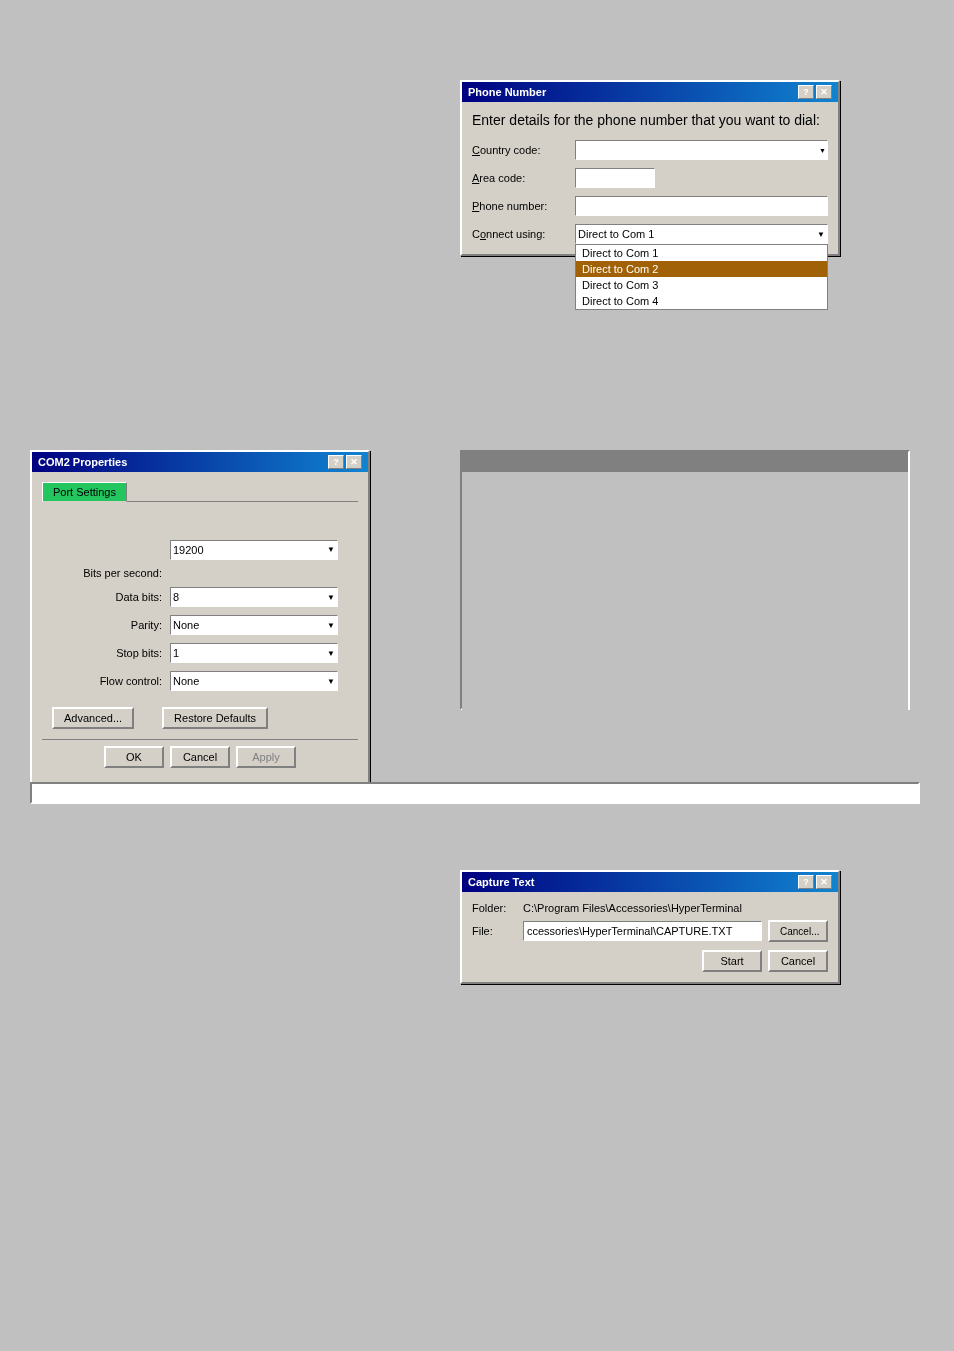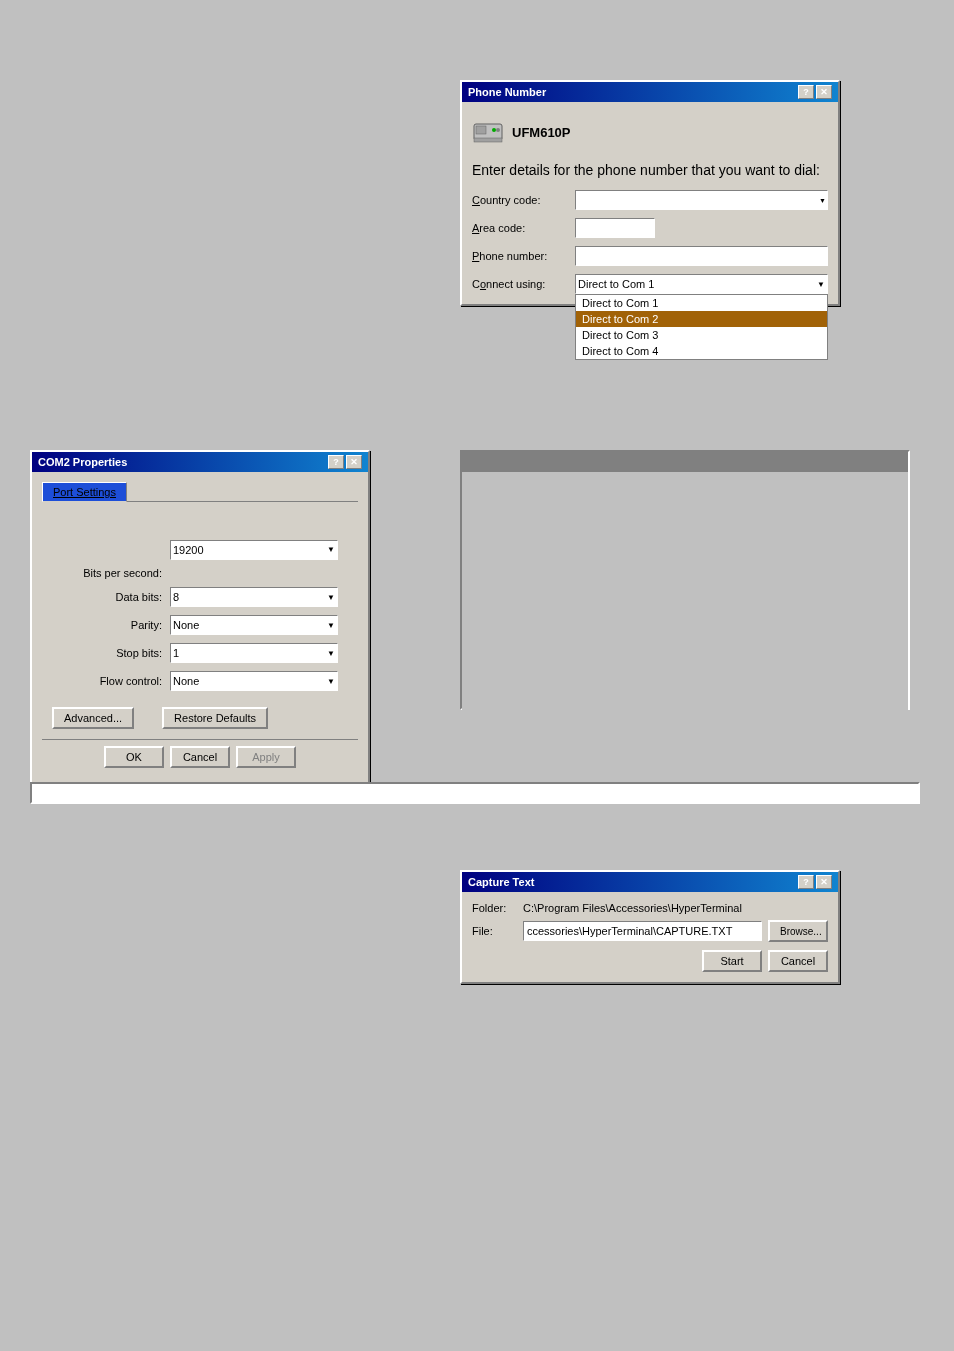--- a/index.html
+++ b/index.html
@@ -151,24 +151,23 @@
       border: 1px solid;
       border-color: #ffffff #808080 transparent #ffffff;
       background: #d4d0c8;
       font-size: 11px;
       cursor: pointer;
       margin-bottom: -1px;
       position: relative;
     }
 
     .tab.active {
-      background: #1d4ed8;
+      background: #22c55e;
       z-index: 1;
       border-bottom-color: #d4d0c8;
-      text-decoration: underline;
     }
 
     .com-form {
       display: grid;
       grid-template-columns: 100px 1fr;
       gap: 8px;
       align-items: center;
       padding: 10px 20px;
     }
 
@@ -211,31 +210,20 @@
 
 <div class="dialog" id="phone-dialog">
   <div class="dialog-titlebar">
     <span>Phone Number</span>
     <div class="titlebar-buttons">
       <div class="titlebar-btn">?</div>
       <div class="titlebar-btn">✕</div>
     </div>
   </div>
   <div class="dialog-content">
-    <div class="phone-header">
-
-      <svg width="32" height="32" viewBox="0 0 32 32" style="margin-right:8px;">
-        <rect x="2" y="8" width="28" height="16" rx="2" fill="#c0c0c0" stroke="#606060" stroke-width="1"></rect>
-        <rect x="4" y="10" width="10" height="8" fill="#a0a0a0" stroke="#606060" stroke-width="0.5"></rect>
-        <circle cx="22" cy="14" r="2" fill="#00aa00"></circle>
-        <circle cx="26" cy="14" r="2" fill="#808080"></circle>
-        <rect x="2" y="22" width="28" height="4" fill="#a0a0a0" stroke="#606060" stroke-width="0.5"></rect>
-      </svg>
-      <span style="font-size:13px; font-weight:bold;">UFM610P</span>
-    </div>
     <div style="font-size:14px; margin-bottom:12px;">Enter details for the phone number that you want to dial:</div>
 
     <div style="display:grid; grid-template-columns: 95px 1fr; gap:8px; align-items:center;">
       <label>
         <span style="text-decoration:underline;">C</span><span>ountry code:</span>
       </label>
       <div class="select-wrapper" style="width:100%;">
         <input class="win-select" type="text" style="width: 100%;">
       </div>
 
@@ -355,20 +343,20 @@
     </div>
   </div>
   <div class="dialog-content">
     <div style="display:grid; grid-template-columns: 45px 1fr auto; gap:6px; align-items:center; margin-bottom:6px;">
       <label>Folder:</label>
       <span style="font-size:11px; grid-column:2/4;">C:\Program Files\Accessories\HyperTerminal</span>
     </div>
     <div style="display:grid; grid-template-columns: 45px 1fr auto; gap:6px; align-items:center; margin-bottom:8px;">
       <label>File:</label>
       <input class="win-input" type="text" style="font-size: 11px;" value="ccessories\HyperTerminal\CAPTURE.TXT">
-      <button class="win-button" style="width:60px; font-size:10px;">Browse...</button>
+      <button class="win-button" style="width:60px; font-size:10px;">Cancel...</button>
     </div>
     <div style="display:flex; justify-content:flex-end; gap:6px;">
       <button class="win-button">Start</button>
       <button class="win-button">Cancel</button>
     </div>
   </div>
 </div>
 
 </body></html>

